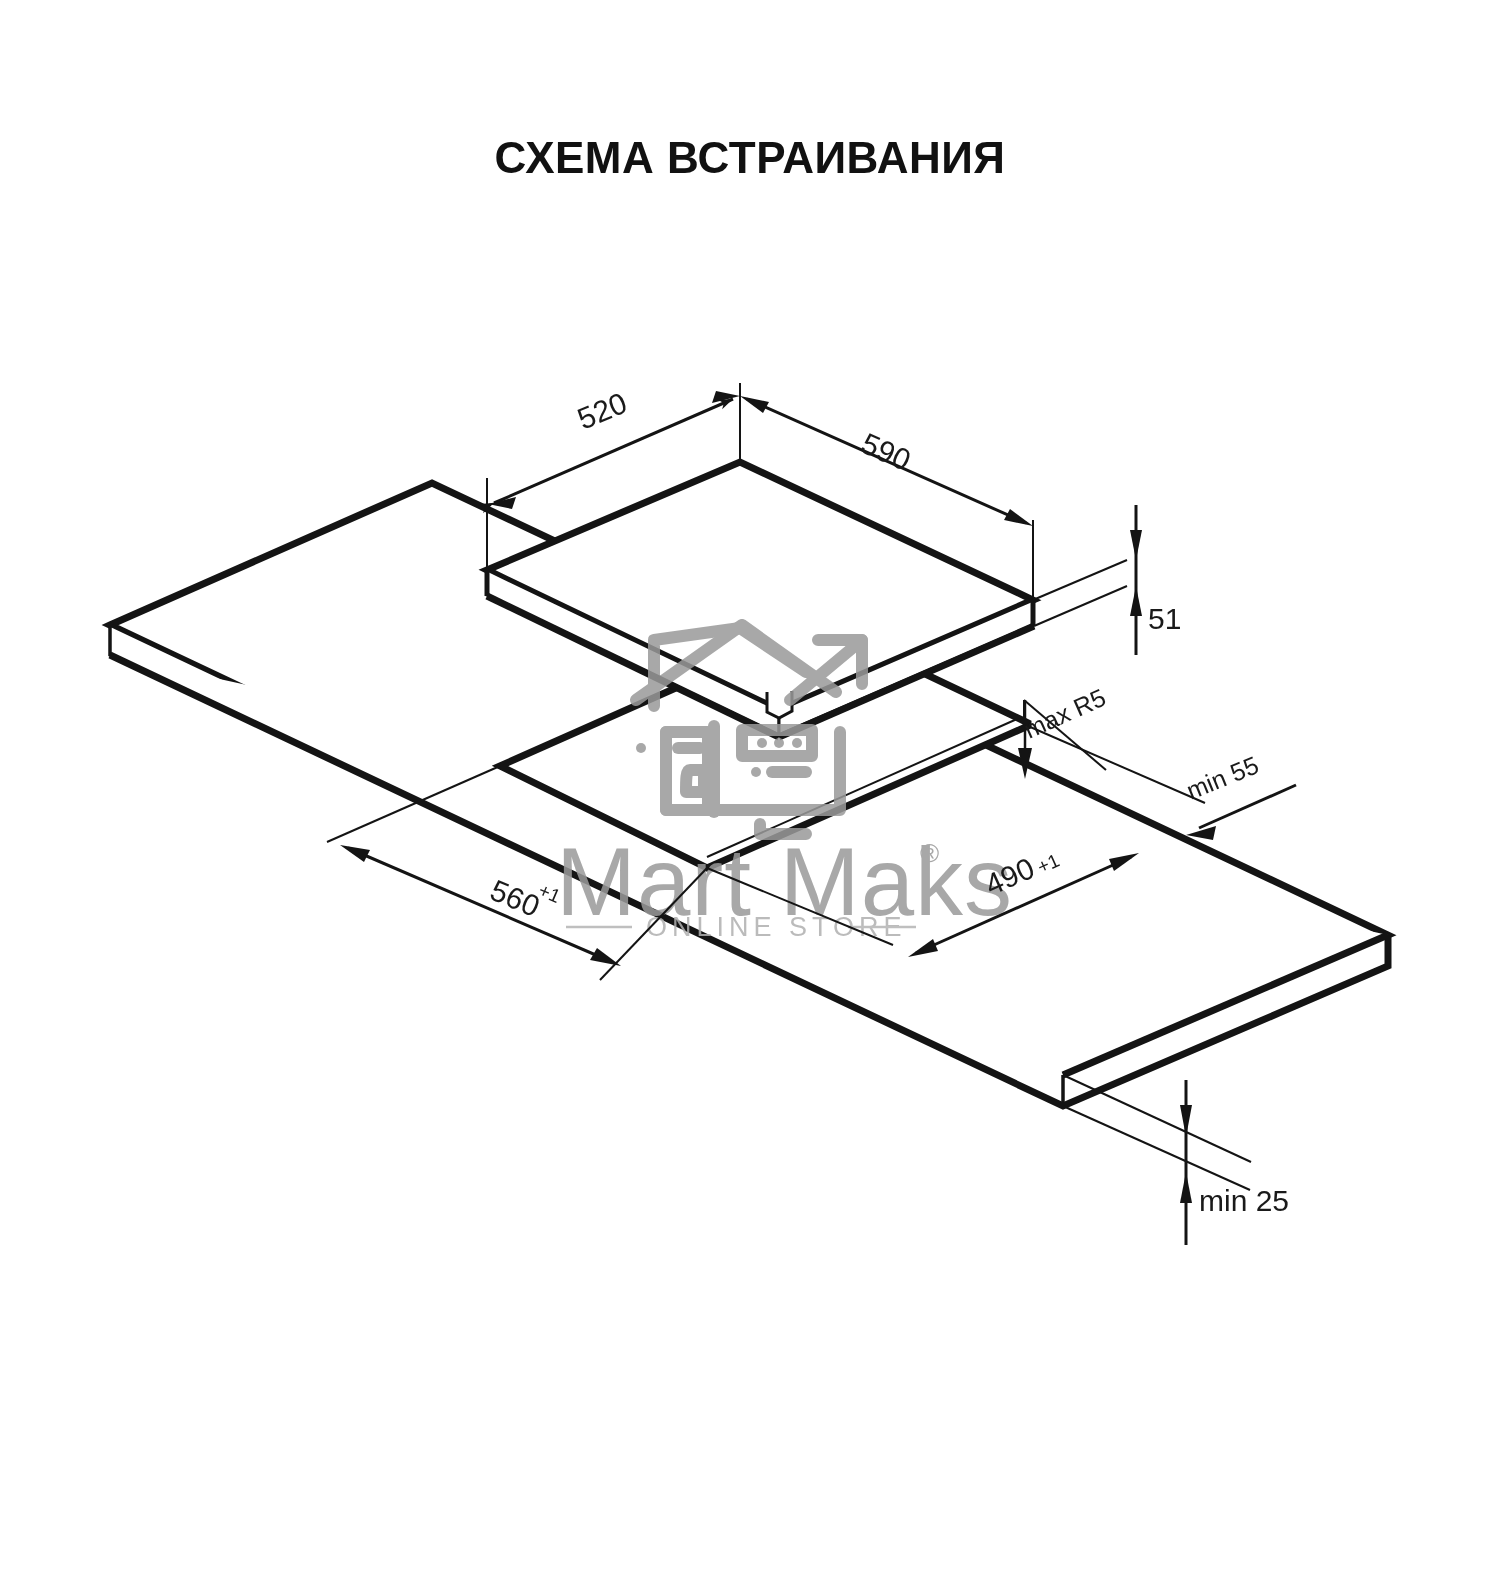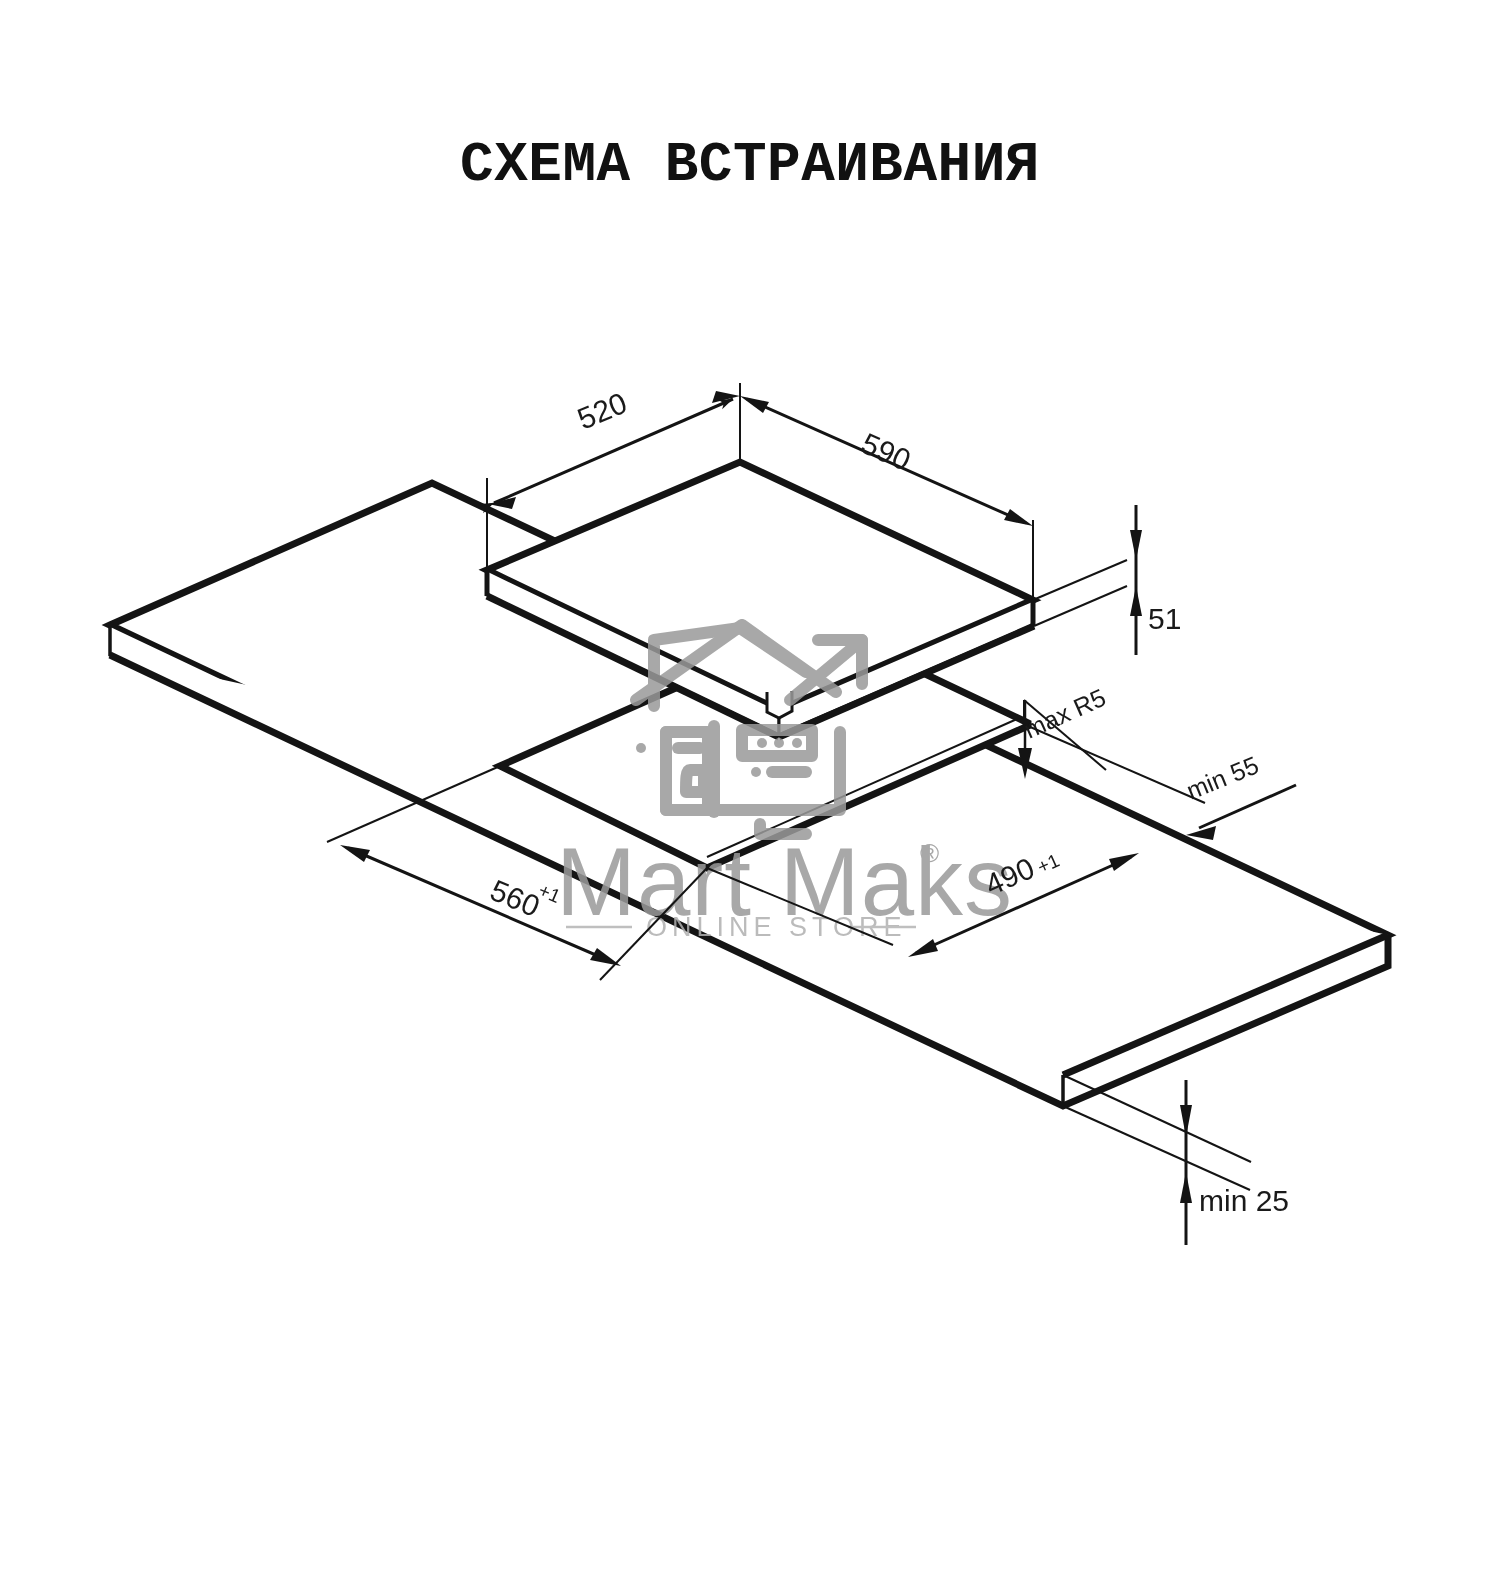--- a/index.html
+++ b/index.html
@@ -19,23 +19,23 @@
     width: 1500px;
     height: 1586px;
     background: #ffffff;
   }
   #title {
     position: absolute;
     top: 133px;
     left: 0;
     width: 1500px;
     text-align: center;
-    font-family: Liberation Mono, monospace;
+    font-family: Liberation Sans, sans-serif;
     font-weight: bold;
-    font-size: 56px;
+    font-size: 44px;
     letter-spacing: 0.5px;
     color: #111111;
     white-space: nowrap;
   }
   #diagram {
     position: absolute;
     top: 0;
     left: 0;
     width: 1500px;
     height: 1586px;

